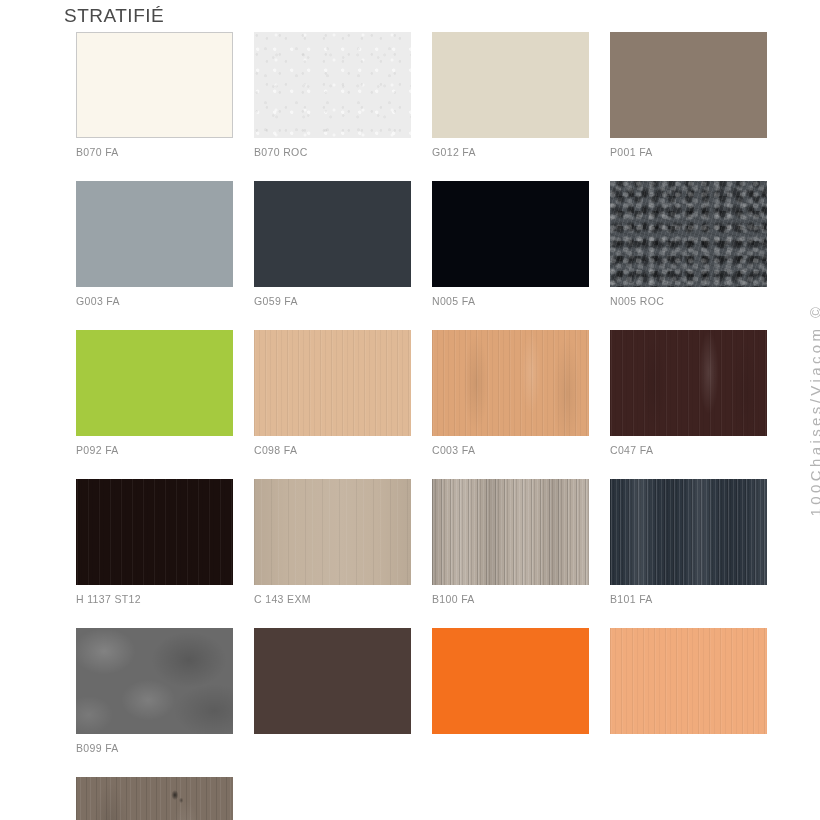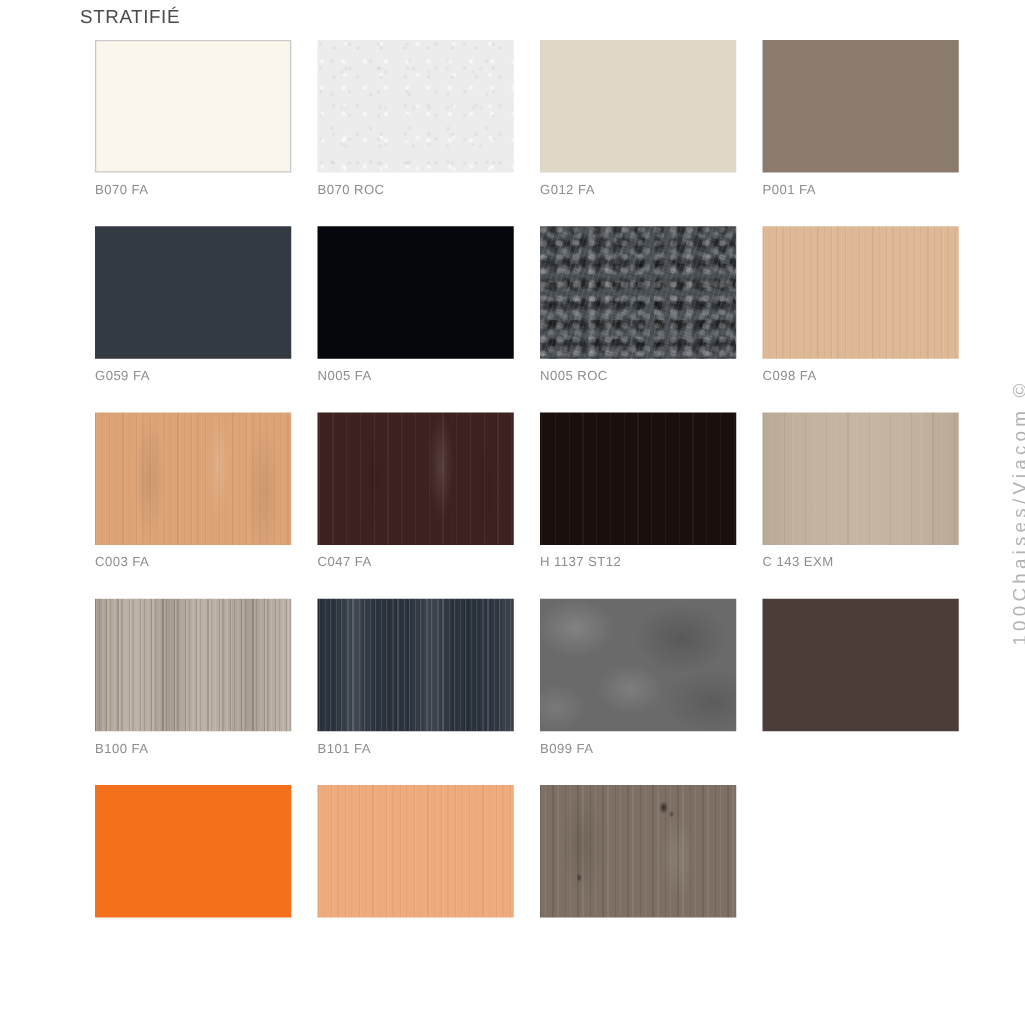--- a/index.html
+++ b/index.html
@@ -19,21 +19,21 @@
     position: relative;
     width: 820px;
     height: 820px;
     box-sizing: border-box;
   }
 
   #heading {
     position: absolute;
     left: 64px;
     top: 5px;
-    font-size: 15px;
+    font-size: 19px;
     letter-spacing: 0.5px;
     color: #4a4a4a;
     font-weight: 400;
   }
 
   #grid {
     position: absolute;
     left: 64px;
     top: 32px;
     width: 692px;
@@ -217,35 +217,43 @@
       </div>
       <div class="swatch-cell">
         <div class="swatch" style="background: rgb(223, 216, 198);"></div>
         <div class="swatch-label">G012 FA</div>
       </div>
       <div class="swatch-cell">
         <div class="swatch" style="background: rgb(139, 123, 109);"></div>
         <div class="swatch-label">P001 FA</div>
       </div>
       <div class="swatch-cell">
+        <div class="swatch" style="background: rgb(154, 163, 168);"></div>
+        <div class="swatch-label">G003 FA</div>
+      </div>
+      <div class="swatch-cell">
         <div class="swatch" style="background: rgb(52, 58, 65);"></div>
         <div class="swatch-label">G059 FA</div>
       </div>
       <div class="swatch-cell">
         <div class="swatch" style="background: rgb(5, 7, 13);"></div>
         <div class="swatch-label">N005 FA</div>
       </div>
       <div class="swatch-cell">
         <div class="swatch" style="background: rgb(74, 79, 84);">
           <div class="s-over tex-stone"></div>
           <div class="s-over2 tex-stone-2"></div>
         </div>
         <div class="swatch-label">N005 ROC</div>
       </div>
       <div class="swatch-cell">
+        <div class="swatch" style="background: rgb(165, 202, 63);"></div>
+        <div class="swatch-label">P092 FA</div>
+      </div>
+      <div class="swatch-cell">
         <div class="swatch" style="background: rgb(223, 185, 150);">
           <div class="s-over tex-grain"></div>
         </div>
         <div class="swatch-label">C098 FA</div>
       </div>
       <div class="swatch-cell">
         <div class="swatch" style="background: rgb(221, 164, 119);">
           <div class="s-over tex-figure"></div>
           <div class="s-over2 tex-grain"></div>
         </div>

